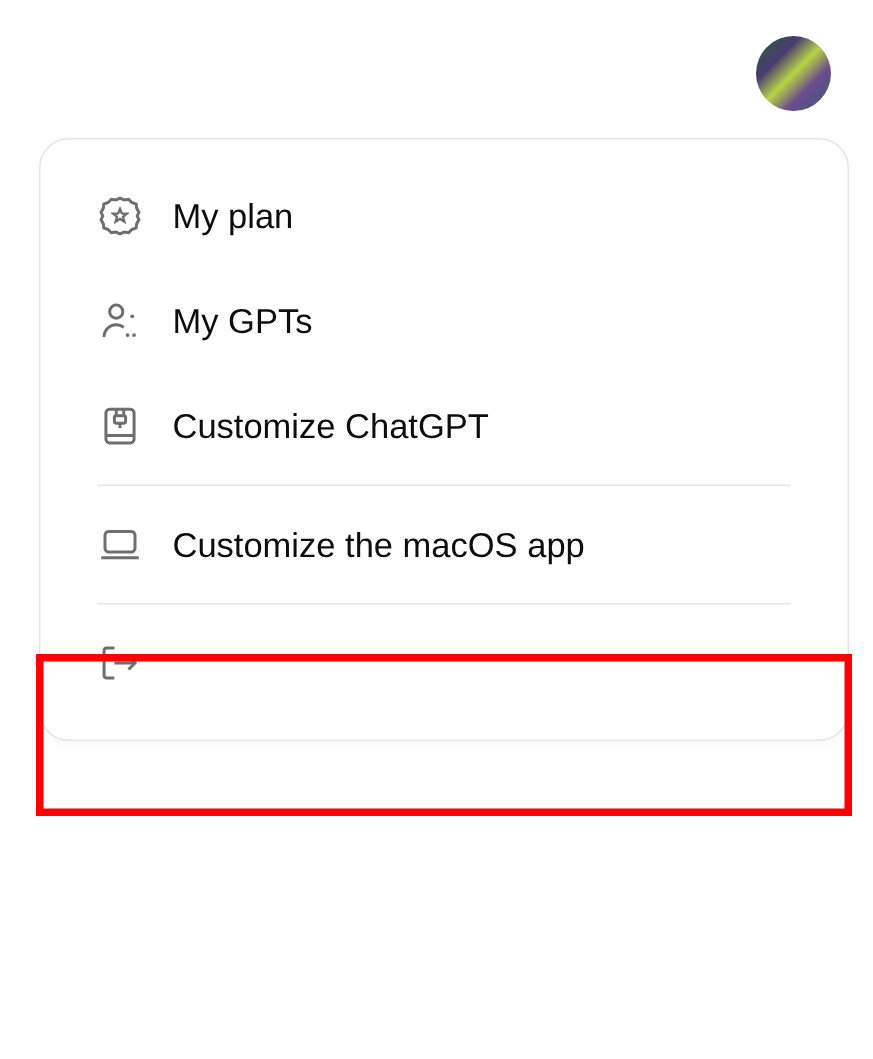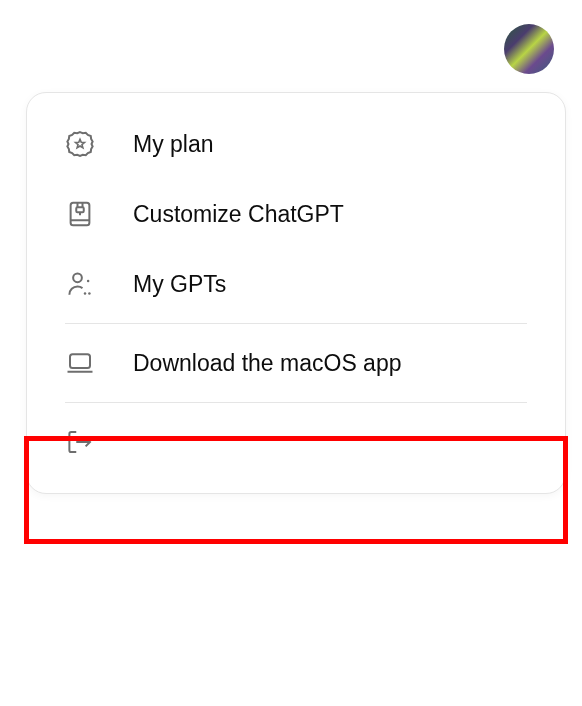--- a/index.html
+++ b/index.html
@@ -33,21 +33,21 @@
       border: 1px solid #e5e5e5;
       border-radius: 20px;
       padding: 16px 0;
       box-shadow: 0 2px 8px rgba(0,0,0,0.04);
     }
     .menu-item {
       display: flex;
       align-items: center;
       padding: 20px 38px;
       cursor: pointer;
-      gap: 38px;
+      gap: 20px;
     }
     .menu-item-label {
       font-size: 23px;
       color: #0d0d0d;
       font-weight: 400;
     }
     .icon {
       width: 30px;
       height: 30px;
       display: flex;
@@ -90,55 +90,55 @@
         <path d="M12 2.5 L14.2 3.4 L16.6 3.1 L18.3 4.8 L20.6 5.6 L20.9 7.9 L22.1 10 L21.2 12 L22.1 14 L20.9 16.1 L20.6 18.4 L18.3 19.2 L16.6 20.9 L14.2 20.6 L12 21.5 L9.8 20.6 L7.4 20.9 L5.7 19.2 L3.4 18.4 L3.1 16.1 L1.9 14 L2.8 12 L1.9 10 L3.1 7.9 L3.4 5.6 L5.7 4.8 L7.4 3.1 L9.8 3.4 Z"></path>
         <path d="M12 8.2 L13 10.6 L15.6 10.8 L13.6 12.5 L14.3 15 L12 13.6 L9.7 15 L10.4 12.5 L8.4 10.8 L11 10.6 Z" stroke-width="1.3"></path>
       </svg>
     </span>
     <span class="menu-item-label">My plan</span>
   </div>
 
   <div class="menu-item">
     <span class="icon">
       <svg viewBox="0 0 24 24">
+        <circle cx="10" cy="7" r="3.5"></circle>
+        <path d="M3.5 20.5 C3.5 16.8 6.4 14 10 14 C11.5 14 12.9 14.5 14 15.3"></path>
+        <circle cx="18.5" cy="9.5" r="1" fill="#6e6e6e" stroke="none"></circle>
+        <circle cx="16" cy="19.5" r="1" fill="#6e6e6e" stroke="none"></circle>
+        <circle cx="19.5" cy="19.5" r="1" fill="#6e6e6e" stroke="none"></circle>
+      </svg>
+    </span>
+    <span class="menu-item-label">My GPTs</span>
+  </div>
+
+  <div class="menu-item">
+    <span class="icon">
+      <svg viewBox="0 0 24 24">
         <rect x="4.5" y="3" width="15" height="18" rx="2"></rect>
         <line x1="4.5" y1="17" x2="19.5" y2="17"></line>
         <line x1="10" y1="3" x2="10" y2="6.5"></line>
         <line x1="14" y1="3" x2="14" y2="6.5"></line>
         <rect x="9" y="6.5" width="6" height="4" rx="1"></rect>
         <line x1="12" y1="10.5" x2="12" y2="13"></line>
       </svg>
     </span>
     <span class="menu-item-label">Customize ChatGPT</span>
-  </div>
-
-  <div class="menu-item">
-    <span class="icon">
-      <svg viewBox="0 0 24 24">
-        <circle cx="10" cy="7" r="3.5"></circle>
-        <path d="M3.5 20.5 C3.5 16.8 6.4 14 10 14 C11.5 14 12.9 14.5 14 15.3"></path>
-        <circle cx="18.5" cy="9.5" r="1" fill="#6e6e6e" stroke="none"></circle>
-        <circle cx="16" cy="19.5" r="1" fill="#6e6e6e" stroke="none"></circle>
-        <circle cx="19.5" cy="19.5" r="1" fill="#6e6e6e" stroke="none"></circle>
-      </svg>
-    </span>
-    <span class="menu-item-label">My GPTs</span>
   </div>
 
 
   <div class="divider"></div>
 
   <div class="menu-item">
     <span class="icon">
       <svg viewBox="0 0 24 24">
         <rect x="4" y="5" width="16" height="11" rx="2"></rect>
         <line x1="2" y1="19" x2="22" y2="19"></line>
       </svg>
     </span>
-    <span class="menu-item-label">Download the macOS app</span>
+    <span class="menu-item-label">Customize the macOS app</span>
   </div>
 
   <div class="divider"></div>
 
   <div class="menu-item">
     <span class="icon">
       <svg viewBox="0 0 24 24">
         <path d="M9 4 L5 4 C4 4 3.5 4.5 3.5 5.5 L3.5 18.5 C3.5 19.5 4 20 5 20 L9 20"></path>
         <line x1="9" y1="12" x2="20" y2="12"></line>
         <polyline points="16.5,8.5 20,12 16.5,15.5"></polyline>

